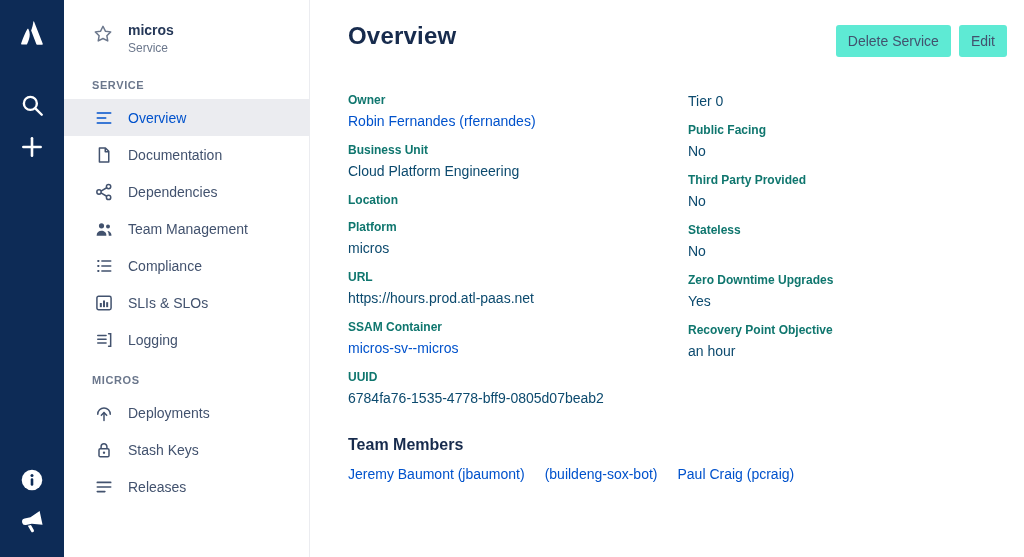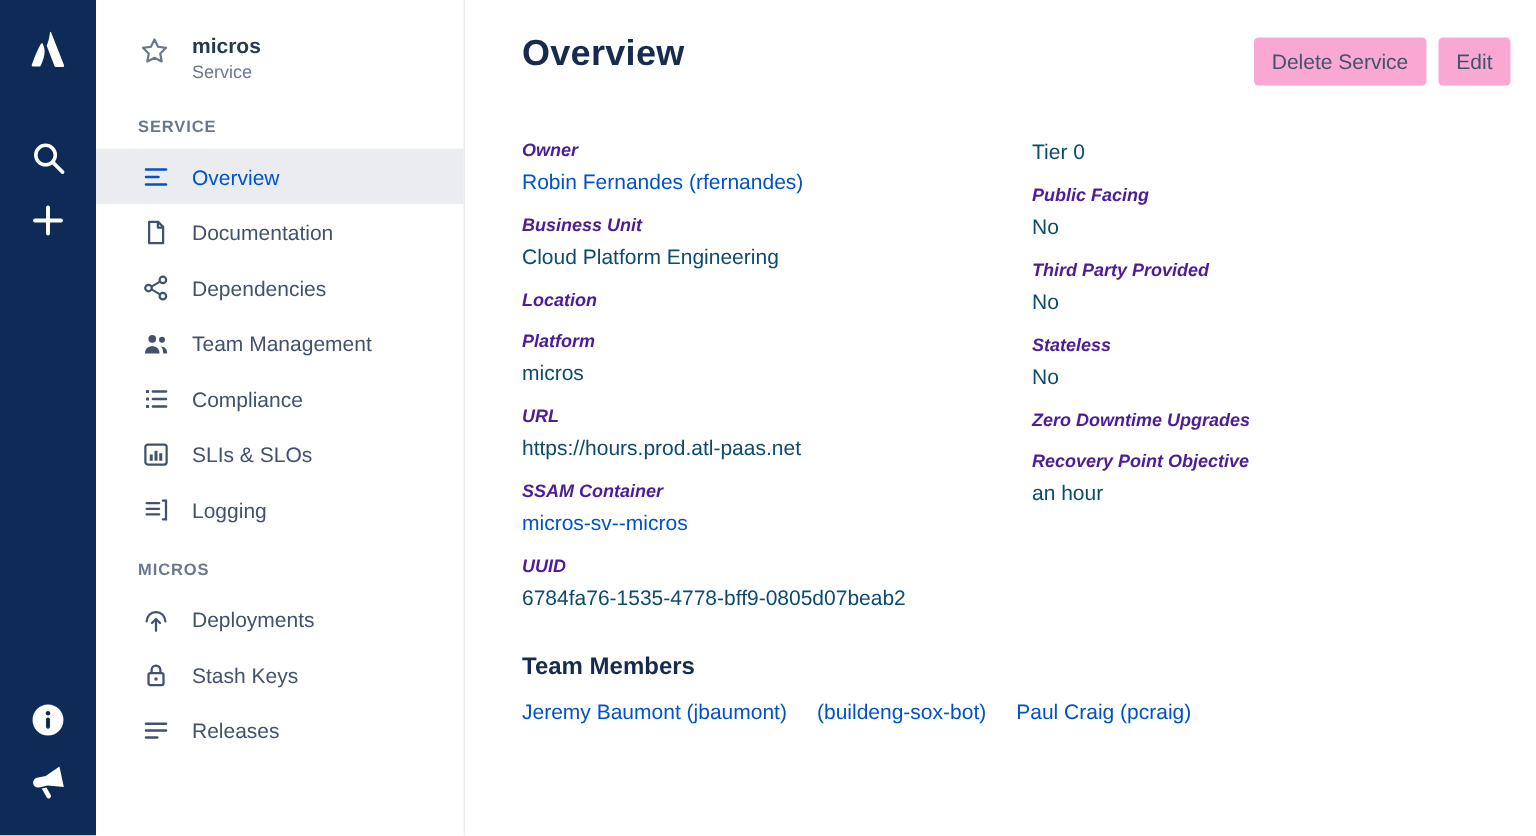--- a/index.html
+++ b/index.html
@@ -41,27 +41,27 @@
   }
   .nav-item .nav-icon { width:20px; height:20px; display:flex; align-items:center; }
   .nav-item .nav-icon svg { width:20px; height:20px; }
   .nav-item.selected { background:#ebecf0; color:#0052cc; }
   
   .main { flex:1; padding:22px 17px 0 38px; overflow:hidden; }
   .main-header { display:flex; justify-content:space-between; align-items:flex-start; margin-bottom:36px; }
   .page-title { font-size:24px; font-weight:bold; color:#172b4d; letter-spacing:.2px; }
   .actions { display:flex; gap:8px; margin-top:3px; }
   .btn {
-    background:#f9a8d4; color:#42526e; border:none; border-radius:3px;
+    background:#5eead4; color:#42526e; border:none; border-radius:3px;
     padding:7px 12px; font-size:14px; font-family:inherit; cursor:pointer;
     line-height:18px;
   }
   .fields { display:grid; grid-template-columns:340px 1fr; }
   .field { margin-bottom:13px; }
-  .field-label { font-size:12px; font-weight:bold; color:#4c1d95; margin-bottom:6px;font-style:italic; }
+  .field-label { font-size:12px; font-weight:bold; color:#0f766e; margin-bottom:6px; }
   .field-value { font-size:14px; color:#0c4a6e; line-height:17px; }
   .field-value.link { color:#0052cc; cursor:pointer; }
   .team-heading { font-size:16px; font-weight:bold; color:#172b4d; margin:16px 0 12px; }
   .members { display:flex; gap:20px; font-size:14px;align-items:flex-end; }
   .member-link { color:#0052cc; cursor:pointer; white-space:nowrap; }
 </style>
 </head>
 <body>
 
 <nav class="rail">
@@ -309,20 +309,21 @@
       <div class="field">
         <div class="field-label">Third Party Provided</div>
         <div class="field-value">No</div>
       </div>
       <div class="field">
         <div class="field-label">Stateless</div>
         <div class="field-value">No</div>
       </div>
       <div class="field">
         <div class="field-label">Zero Downtime Upgrades</div>
+        <div class="field-value">Yes</div>
       </div>
       <div class="field">
         <div class="field-label">Recovery Point Objective</div>
         <div class="field-value">an hour</div>
       </div>
     </div>
   </div>
 
   <h2 class="team-heading">Team Members</h2>
   <div class="members">

